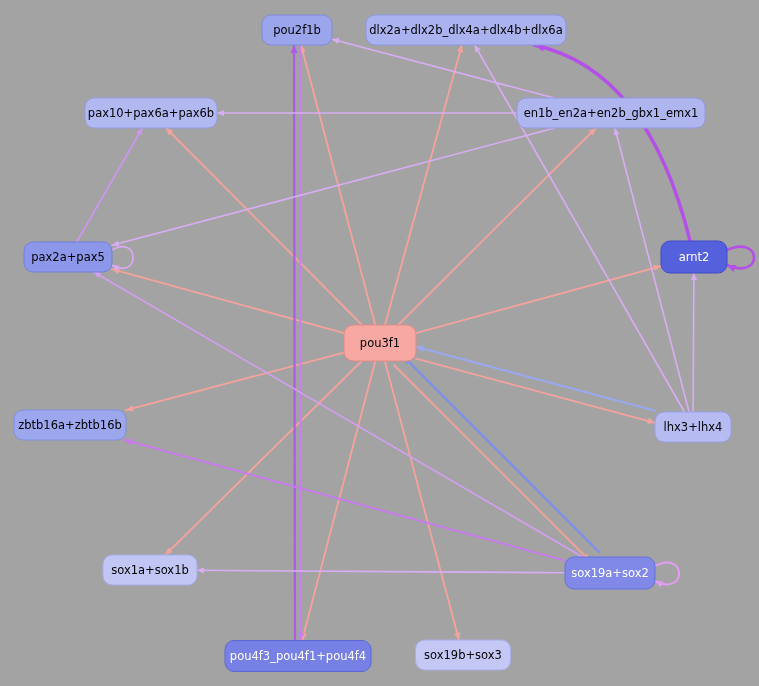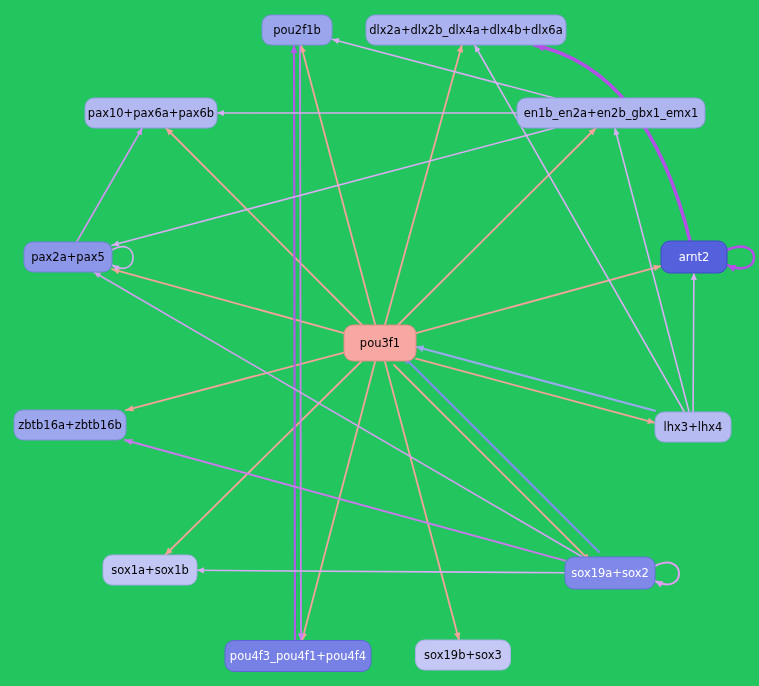--- a/index.html
+++ b/index.html
@@ -1,16 +1,16 @@
 <!DOCTYPE html>
 <html><head>
 <meta charset="utf-8">
 <style>
   html,body{margin:0;padding:0;background:#ffffff;}
-  .stage{width:759px;height:686px;position:relative;background:#22c55e;overflow:hidden;
+  .stage{width:759px;height:686px;position:relative;background:#a3a3a3;overflow:hidden;
          font-family:"DejaVu Sans","Liberation Sans",sans-serif;}
   svg text{font-family:"DejaVu Sans","Liberation Sans",sans-serif;font-size:11.5px;}
   svg{display:block;}
 </style>
 </head>
 <body>
 
 <div class="stage">
   <svg id="graph" width="759" height="686" viewBox="0 0 759 686">
     <g id="edge-layer">

